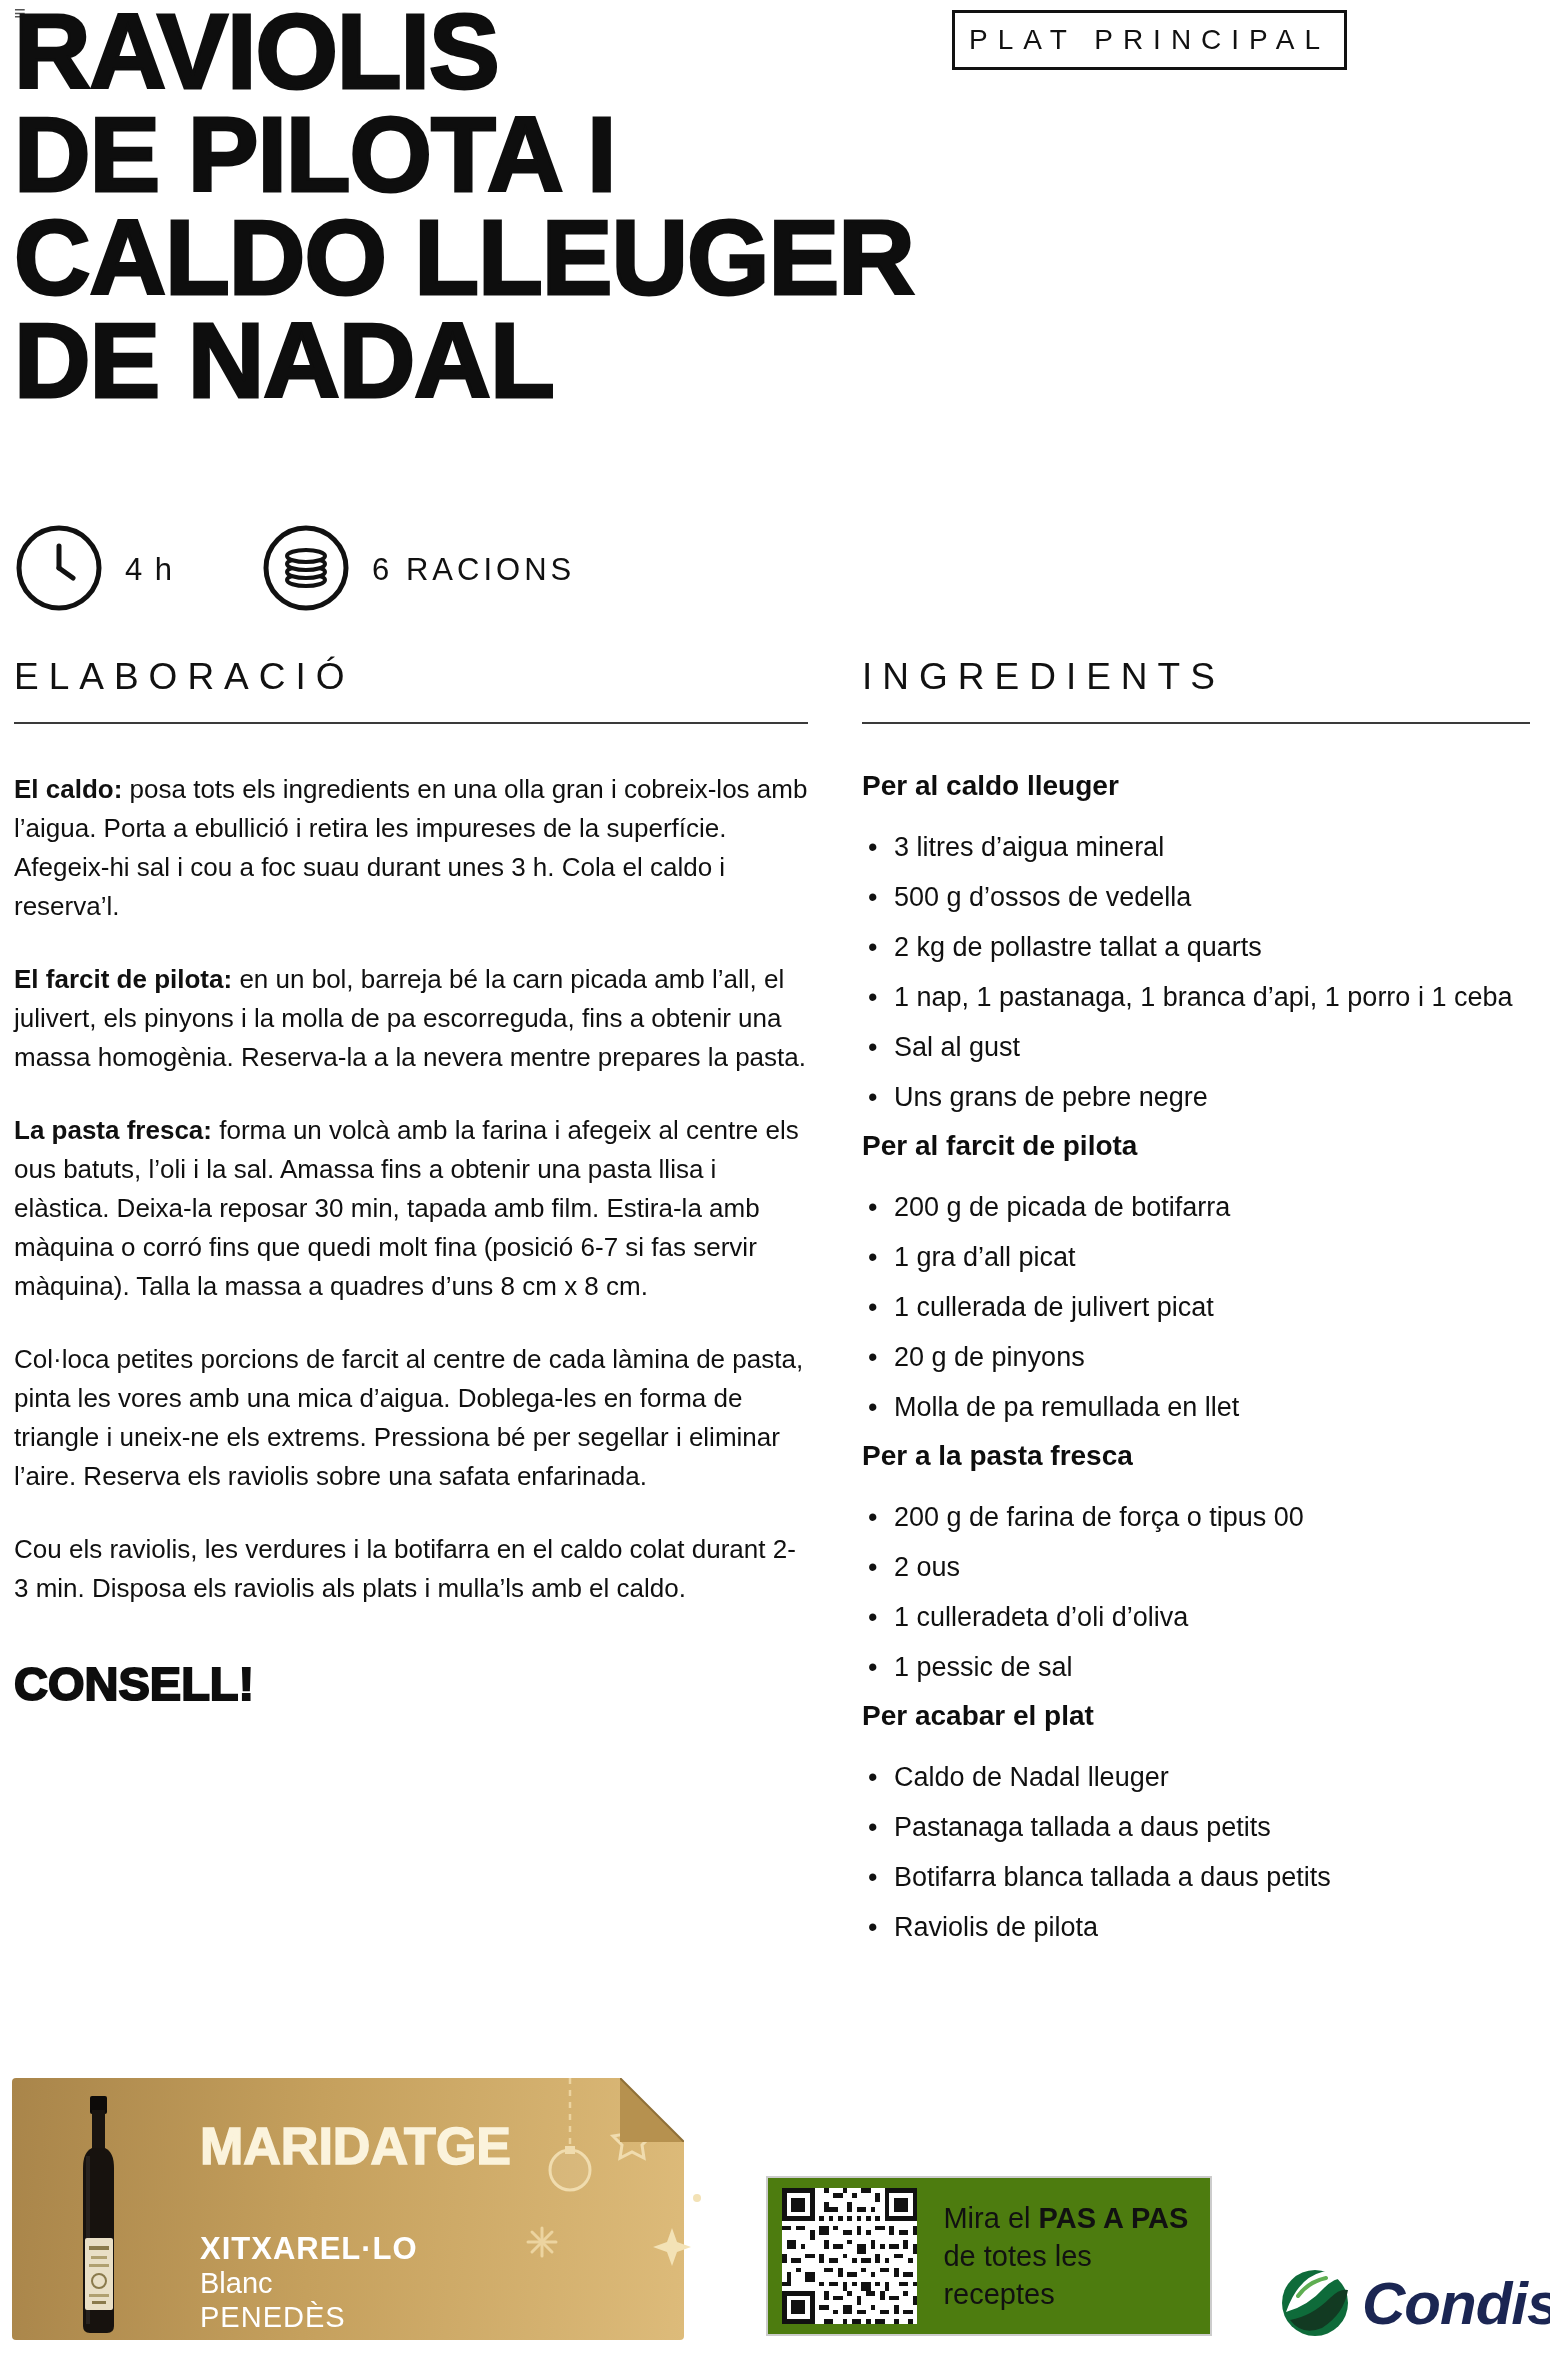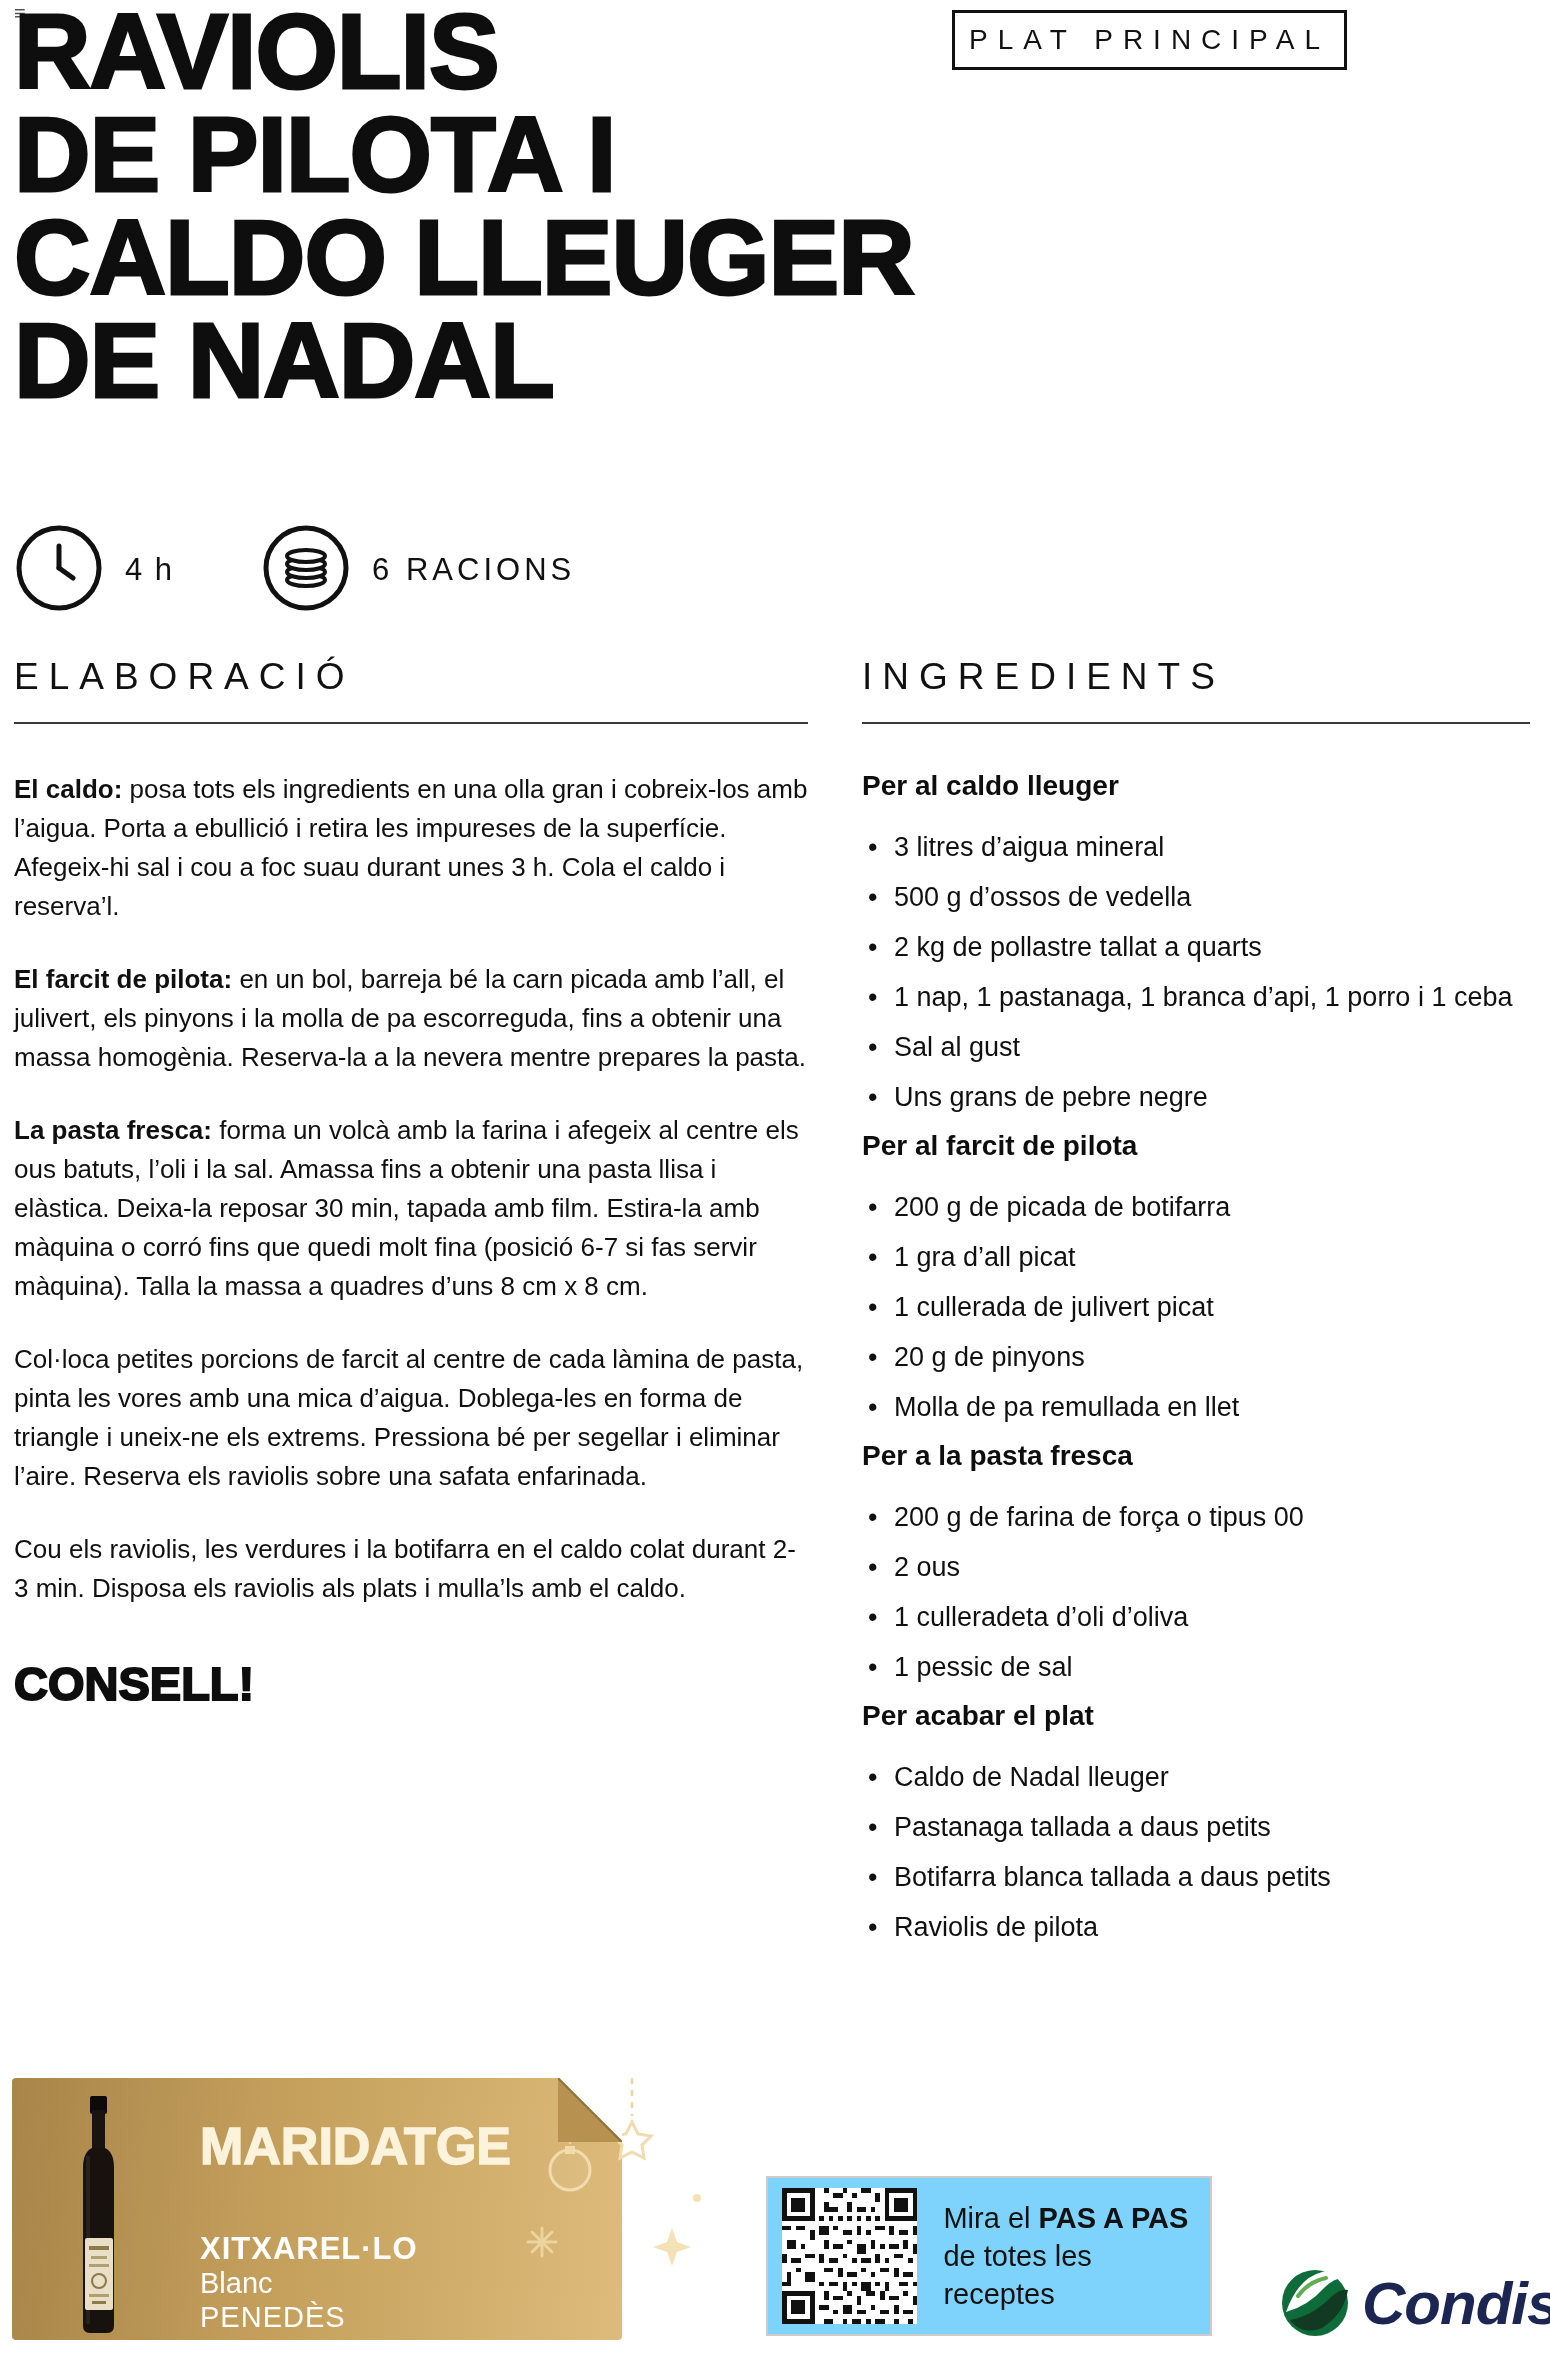--- a/index.html
+++ b/index.html
@@ -56,41 +56,41 @@
   .group li {
     position:relative; padding-left:32px; font-size:27px; line-height:38px;
     margin-bottom:12px; color:#101010;
   }
   .group li::before {
     content:"•"; position:absolute; left:6px; top:0; font-size:27px; color:#101010;
   }
 
   
   .banner {
-    position:absolute; left:12px; top:2078px; width:610px; height:262px;
+    position:absolute; left:12px; top:2078px; width:672px; height:262px;
     background:linear-gradient(95deg, #a9854a 0%, #c5a05d 45%, #ddbb7a 100%);
     border-radius:4px 0 4px 4px;
   }
   .fold { position:absolute; top:0; right:0; width:64px; height:64px; }
   .bottle { position:absolute; left:46px; bottom:6px; }
   .ornaments { position:absolute; left:500px; top:0; }
   .banner-text { position:absolute; left:188px; top:40px; }
   .maridatge {
     font-size:52px; line-height:56px; font-weight:bold; color:#fbf3dc;
     -webkit-text-stroke:1.5px #fbf3dc; letter-spacing:0;
   }
   .wine-name { margin-top:58px; font-size:31px; line-height:34px; font-weight:bold; color:#ffffff; letter-spacing:1px; }
   .wine-type { font-size:29px; line-height:34px; color:#ffffff; }
   .wine-region { font-size:29px; line-height:34px; color:#ffffff; letter-spacing:1px; }
 
   
   .qr-box {
     position:absolute; left:766px; top:2176px; width:446px; height:160px;
     border:2px solid #cccccc; box-sizing:border-box;
-    display:flex; align-items:center; padding-left:14px; background:#7dd3fc;
+    display:flex; align-items:center; padding-left:14px; background:#4d7c0f;
   }
   .qr-text { margin-left:26px; font-size:29px; line-height:38px; color:#111; }
   .qr-text strong { font-weight:bold; }
 
   
   .brand { position:absolute; left:1278px; top:2266px; display:flex; align-items:center; }
   .brand-name {
     margin-left:10px; font-size:60px; font-weight:bold; font-style:italic;
     color:#1b2653; letter-spacing:-1px;
   }

